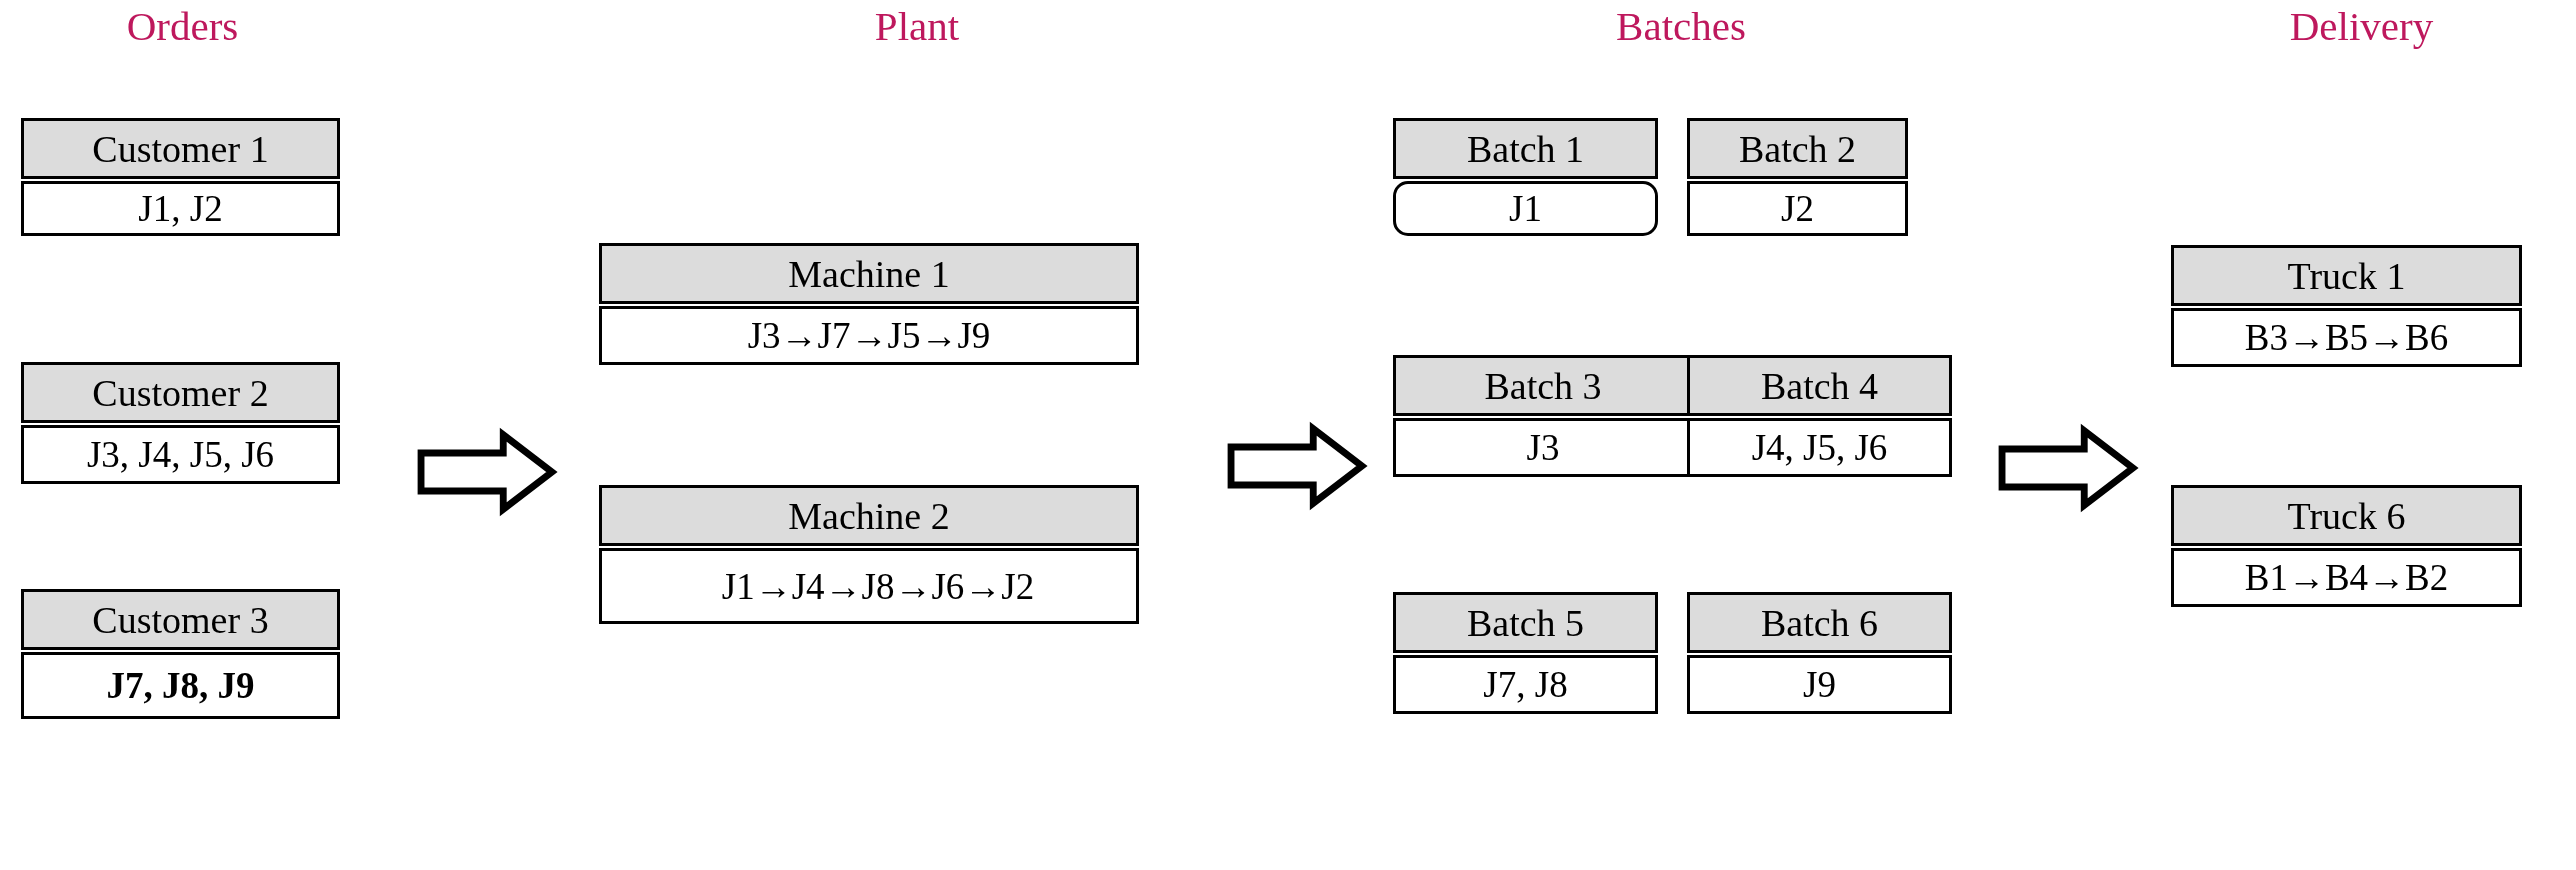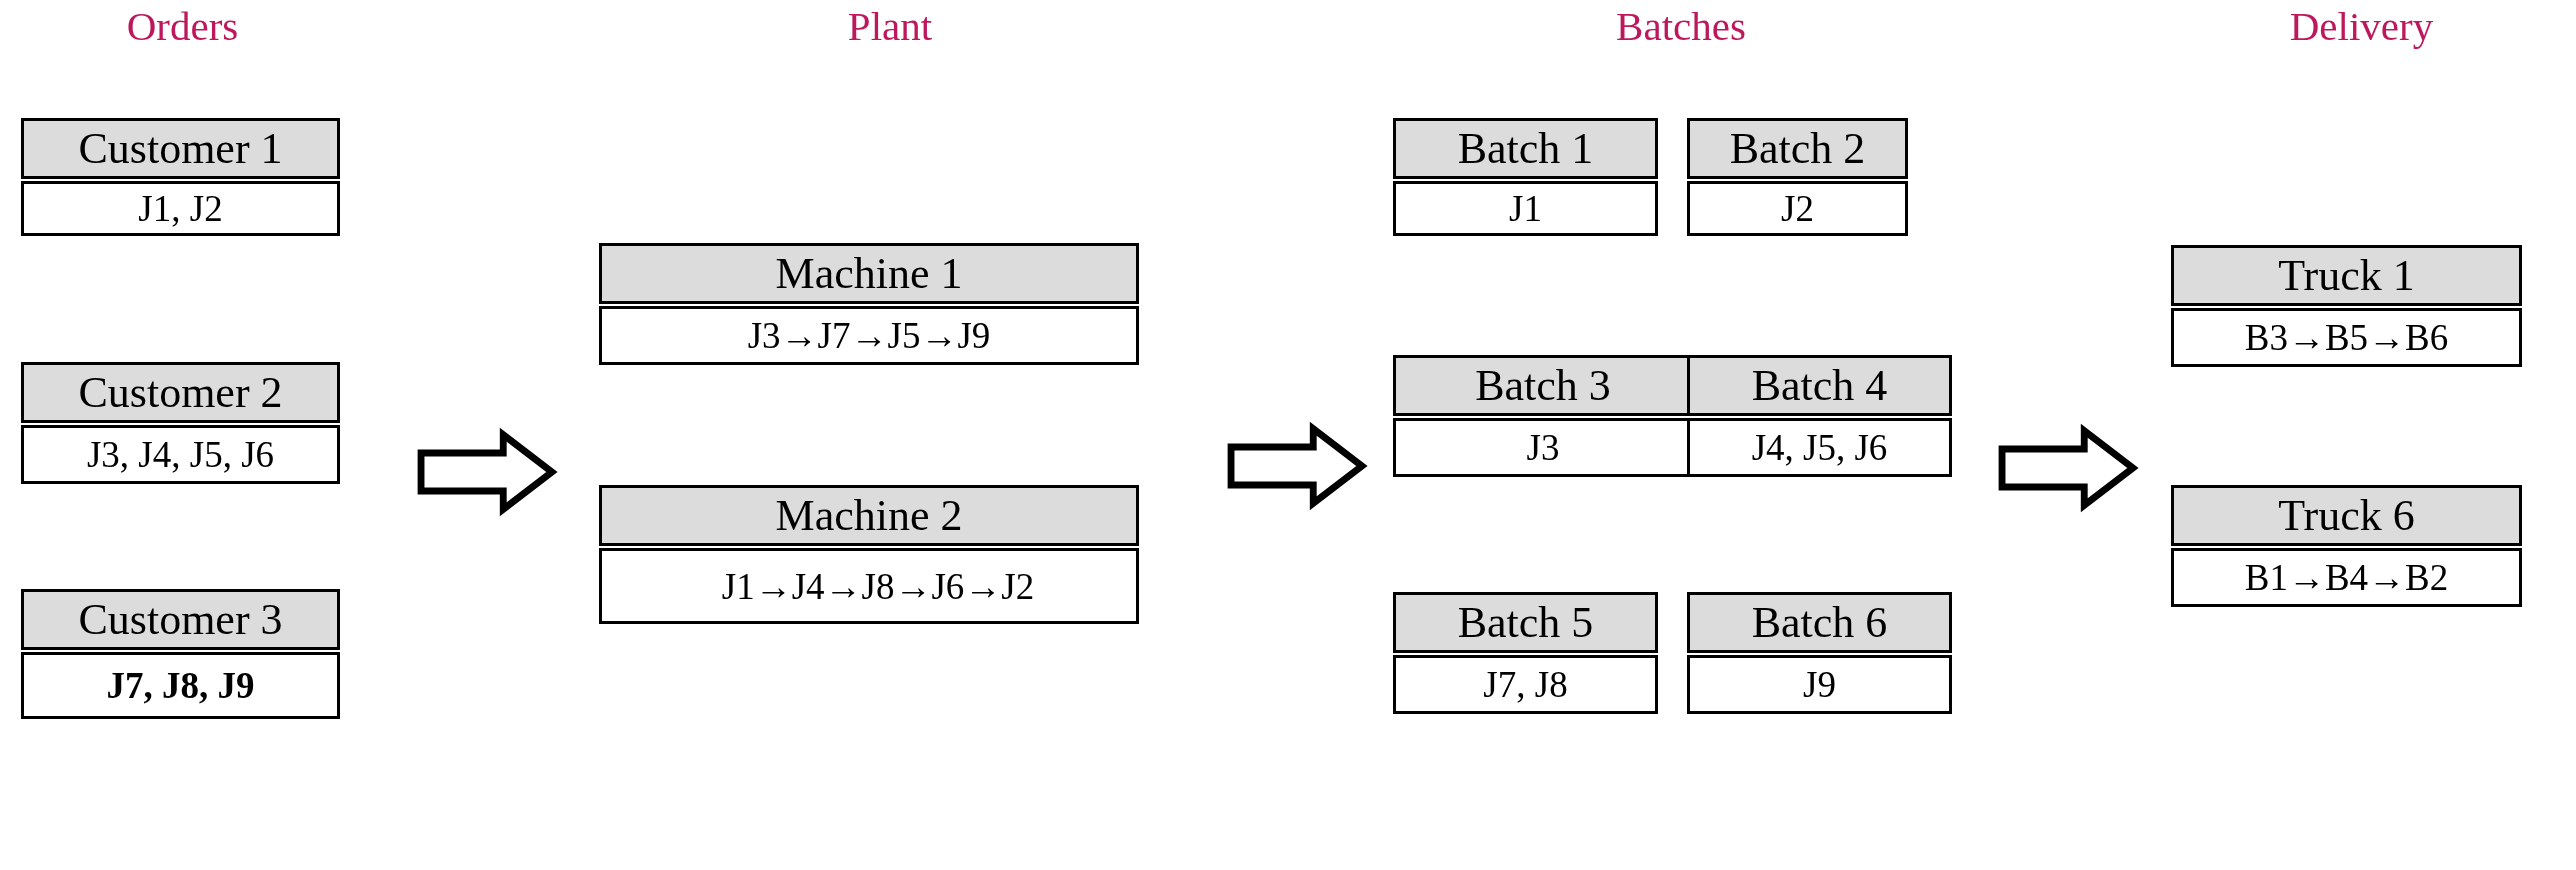--- a/index.html
+++ b/index.html
@@ -43,40 +43,40 @@
   }
   .card-head {
     background: #dcdcdc;
   }
   .card-body {
     background: #ffffff;
     border-top-width: 3.8px;
   }
 
   
-  .t-lg { font-size: 44px; }
+  .t-lg { font-size: 38px; }
   .t-md { font-size: 37px; }
 
   
   .gap-2 { margin-top: 2.3px; }
 
   
   .block-arrow {
     position: absolute;
   }
   .block-arrow svg {
     display: block;
     overflow: visible;
   }
 </style>
 </head>
 <body>
 
 <div class="col-title" style="left:0px;  top:6px;  width:365px;">Orders</div>
-<div class="col-title" style="left:601px;top:6px;  width:578px;">Plant</div>
+<div class="col-title" style="left:628px;top:6px;  width:578px;">Plant</div>
 <div class="col-title" style="left:1392px;top:6px; width:578px;">Batches</div>
 <div class="col-title" style="left:2183px;top:6px; width:357px;">Delivery</div>
 
 <div class="card" style="left:21px; top:118px; width:319px;">
   <div class="card-head t-lg" style="height:61px;">Customer 1</div>
   <div class="card-body t-md gap-2" style="height:55px;">J1, J2</div>
 </div>
 
 <div class="card" style="left:21px; top:340px; width:319px;margin-top:22px;">
   <div class="card-head t-lg" style="height:61px;">Customer 2</div>
@@ -105,21 +105,21 @@
 </div>
 
 <div class="block-arrow" style="left:1228px; top:424px; width:137px; height:84px;">
   <svg width="137" height="84" viewBox="0 0 180 110">
     <polygon points="4,30 112,30 112,6 176,55 112,104 112,80 4,80" fill="#ffffff" stroke="#000000" stroke-width="9" stroke-linejoin="miter"></polygon>
   </svg>
 </div>
 
 <div class="card" style="left:1393px; top:118px; width:265px;">
   <div class="card-head t-lg" style="height:61px;">Batch 1</div>
-  <div class="card-body t-md gap-2" style="height:55px;">J1</div>
+  <div class="card-body t-md gap-2" style="height:55px;border-radius:15px;">J1</div>
 </div>
 <div class="card" style="left:1687px; top:118px; width:221px;">
   <div class="card-head t-lg" style="height:61px;">Batch 2</div>
   <div class="card-body t-md gap-2" style="height:55px;">J2</div>
 </div>
 
 <div class="card" style="left:1393px; top:355px; width:300px;">
   <div class="card-head t-lg" style="height:61px;">Batch 3</div>
   <div class="card-body t-md gap-2" style="height:59px;">J3</div>
 </div>

